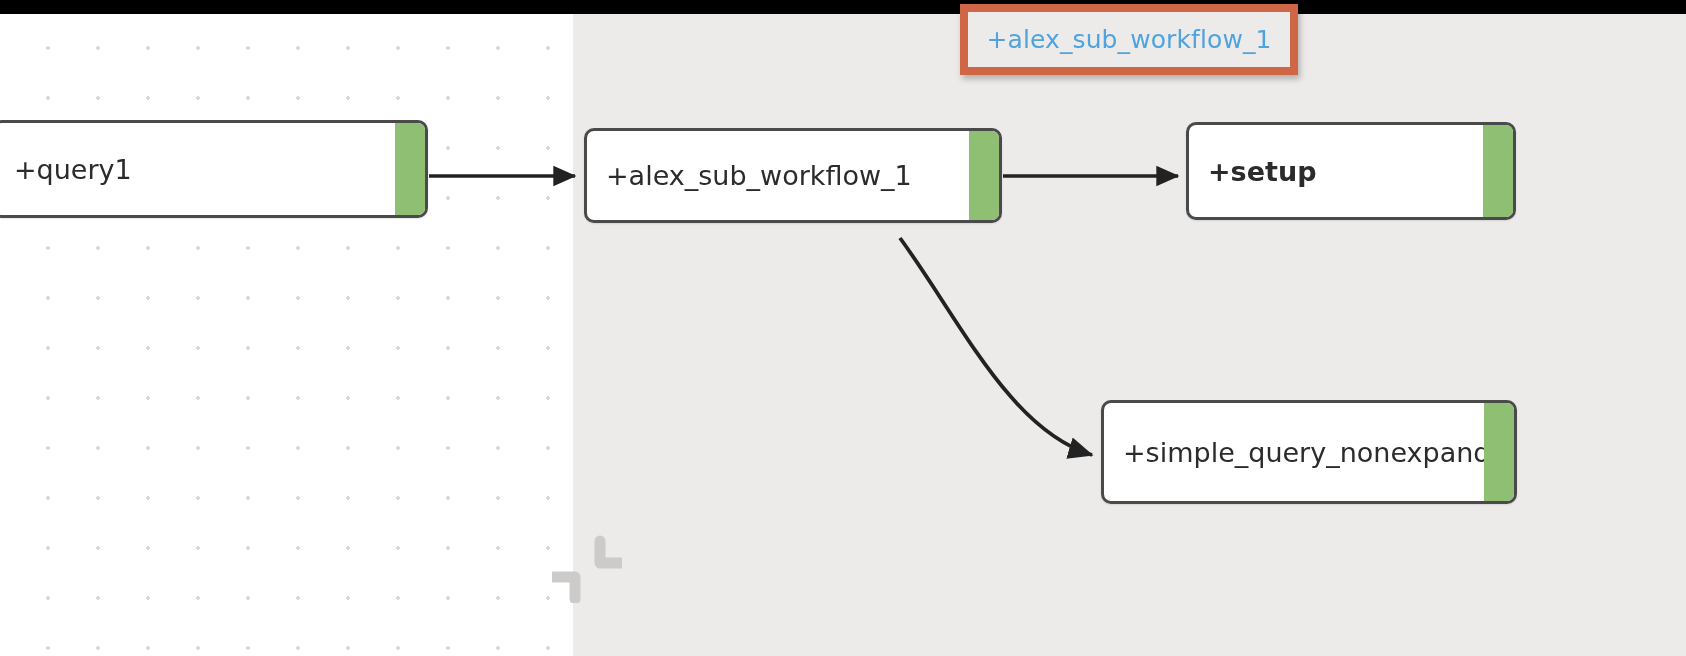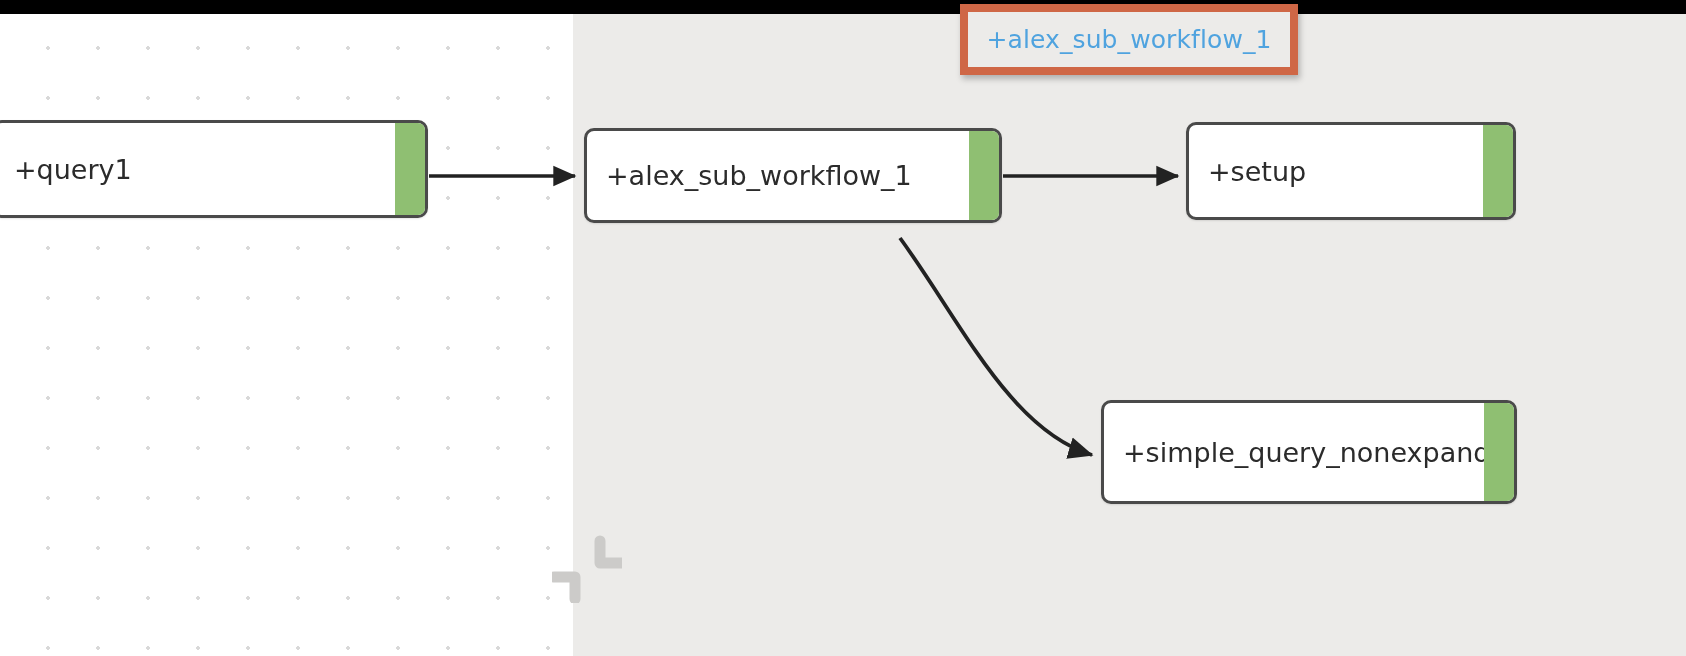--- a/index.html
+++ b/index.html
@@ -69,21 +69,21 @@
     line-height:1;
   }
   .node-strip{
     position:absolute;top:0;right:0;bottom:0;width:30px;
     background:#8FBF72;
   }
 
   
   #node-query1          {left:-8px;  top:120px; width:436px; height:98px;}
   #node-alex-sub        {left:584px; top:128px; width:418px; height:95px;}
-  #node-setup           {left:1186px;top:122px; width:330px; height:98px;}
+  #node-setup           {left:1186px;top:122px; width:330px; height:98px;font-weight:bold;}
   #node-simple-query    {left:1101px;top:400px; width:416px; height:104px;}
 
   
   .watermark{
     position:absolute;left:552px;top:533px;width:70px;height:70px;z-index:5;
     pointer-events:none;
   }
 </style>
 </head>
 <body>

